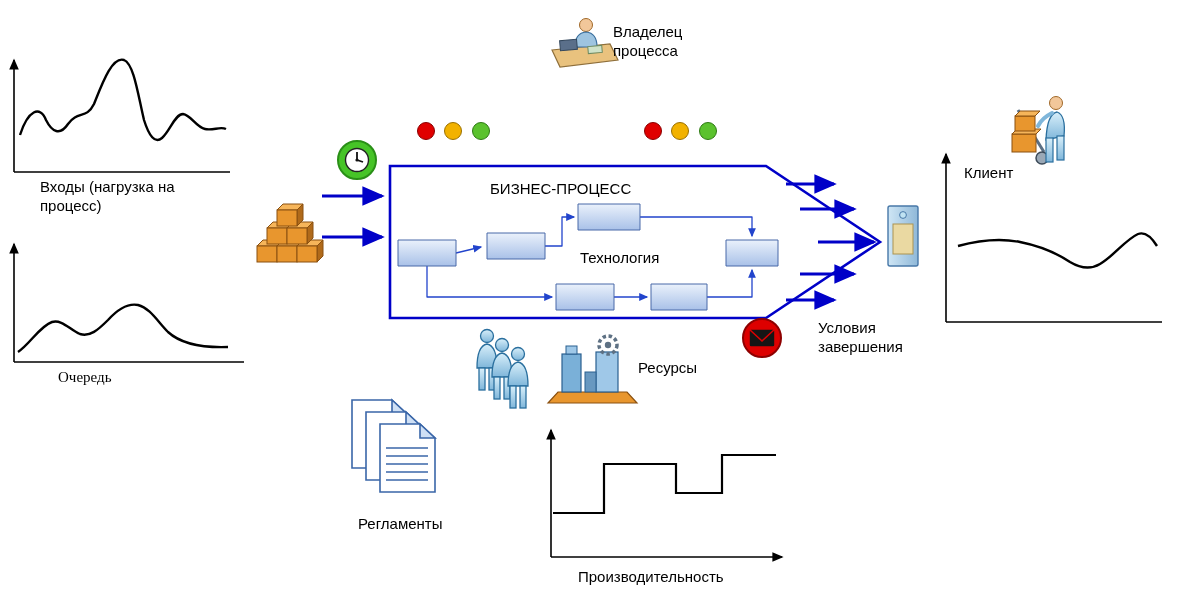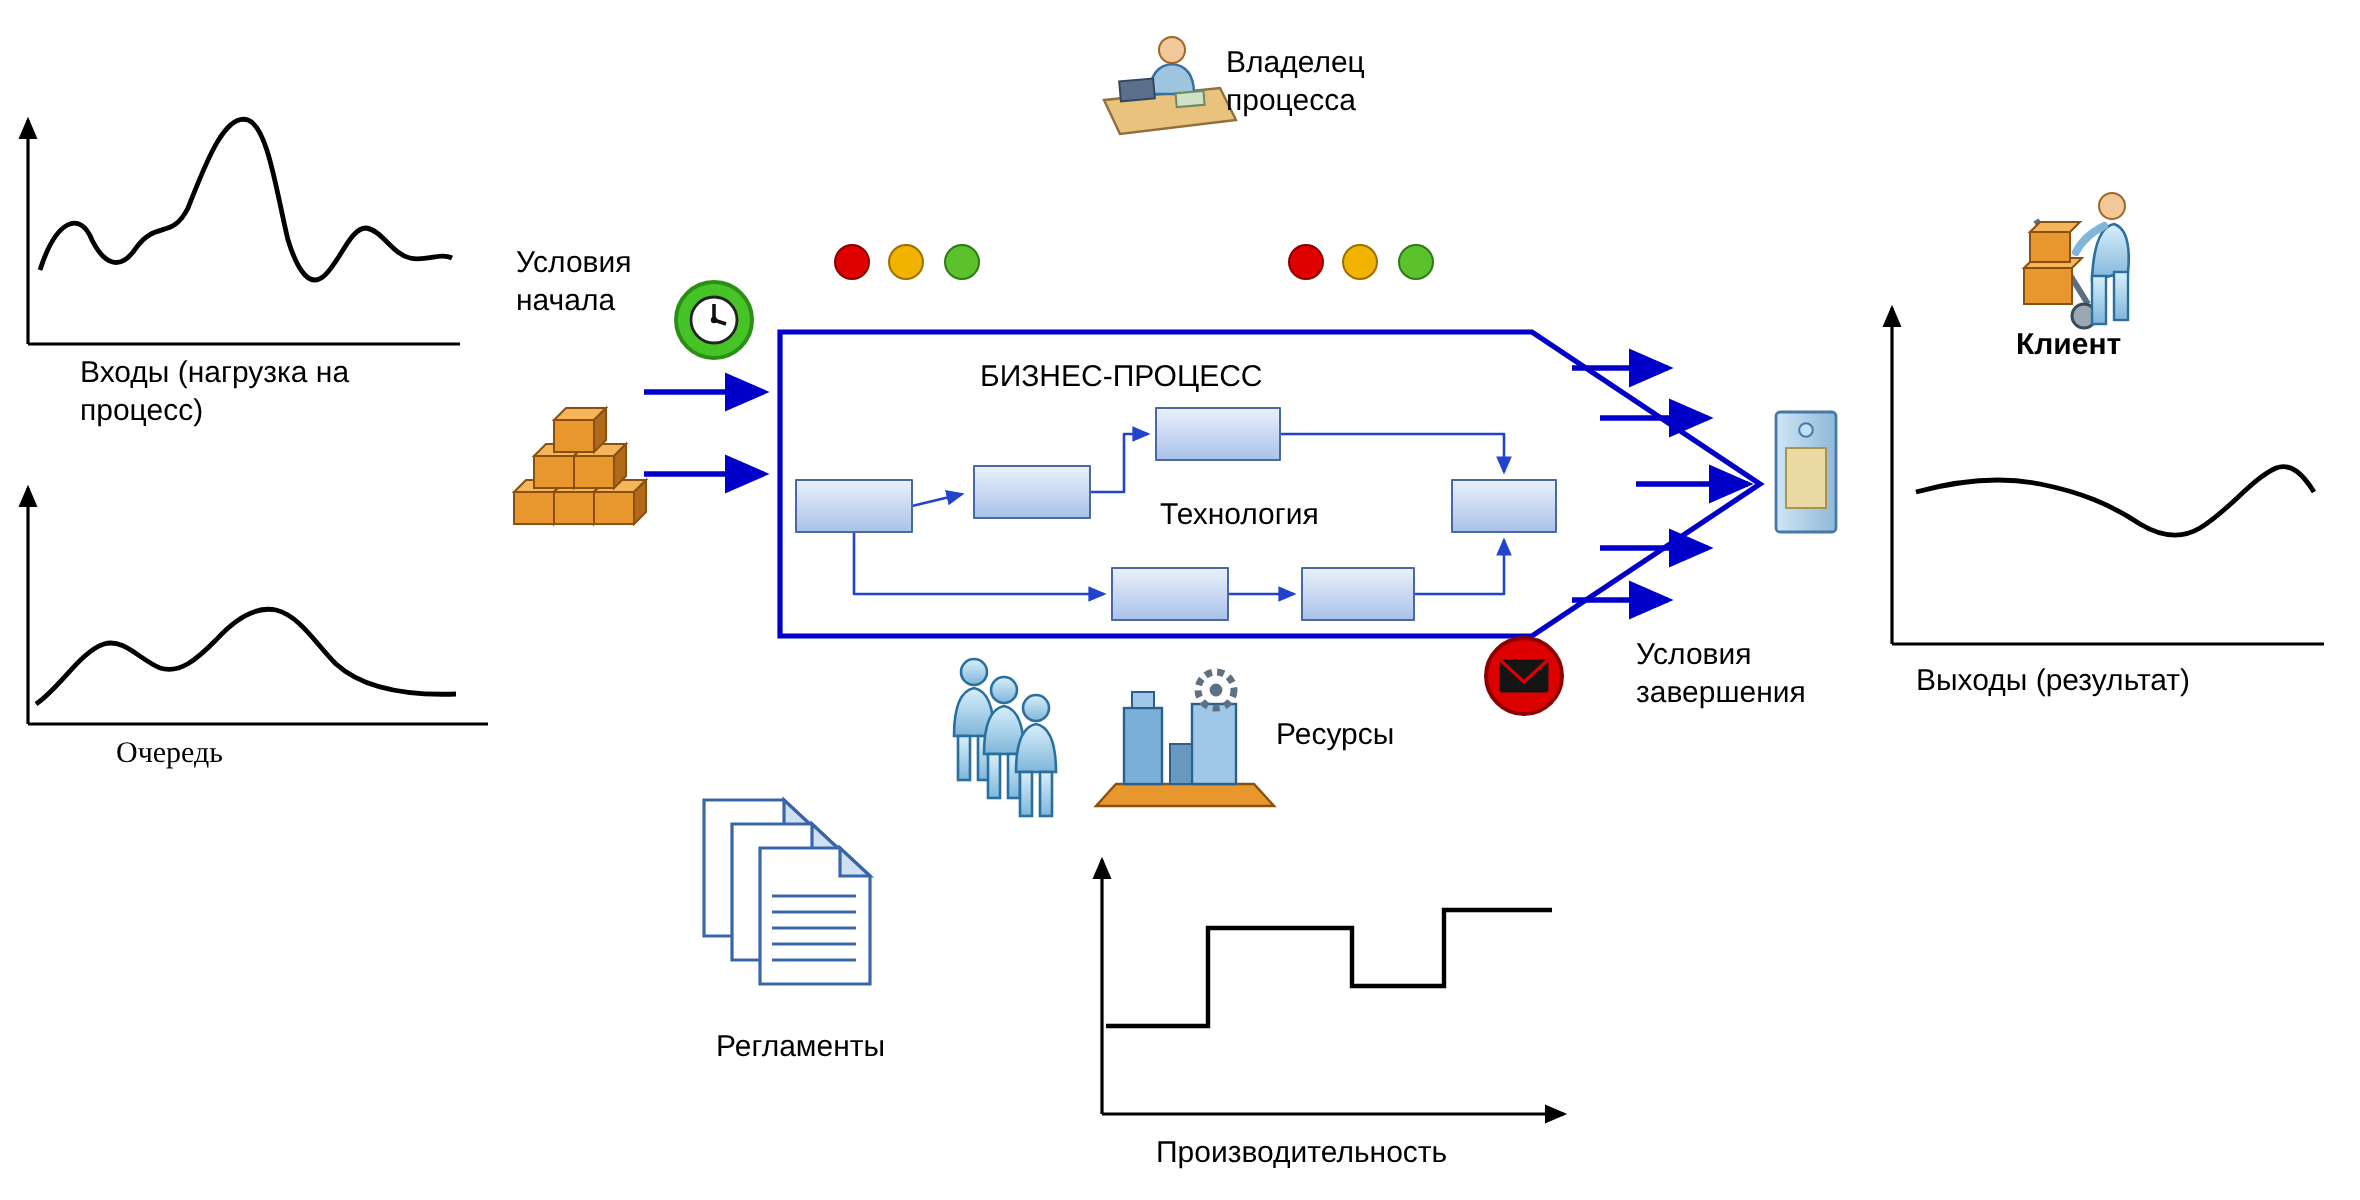--- a/index.html
+++ b/index.html
@@ -233,34 +233,32 @@
     <path d="M1052,113 Q1042,118 1038,126" fill="none" stroke="#7fb6da" stroke-width="4" stroke-linecap="round"></path>
     <rect x="1046" y="138" width="7" height="24" fill="url(#personGrad)" stroke="#2a6f9e" stroke-width="1.2"></rect>
     <rect x="1057" y="136" width="7" height="24" fill="url(#personGrad)" stroke="#2a6f9e" stroke-width="1.2"></rect>
   </g>
 </svg>
 
 <div class="label" style="left:40px;top:177px;width:150px;">Входы (нагрузка на процесс)</div>
 
 <div class="label" style="left:58px;top:368px;width:100px;font-family:Liberation Serif, serif;">Очередь</div>
 
-<div class="label" style="left:258px;top:122px;width:74px;">Условия начала</div>
 
 <div class="label" style="left:613px;top:22px;width:92px;">Владелец процесса</div>
 
 
 <div class="label bold" style="left:490px;top:179px;width:190px;">БИЗНЕС-ПРОЦЕСС</div>
 
 <div class="label" style="left:580px;top:248px;width:115px;">Технология</div>
 
 <div class="label" style="left:798px;top:318px;width:98px;margin-left:20px;">Условия завершения</div>
 
 <div class="label" style="left:638px;top:358px;width:90px;">Ресурсы</div>
 
 <div class="label" style="left:358px;top:514px;width:125px;">Регламенты</div>
 
 <div class="label" style="left:578px;top:567px;width:180px;">Производительность</div>
 
-<div class="label" style="left:1008px;top:163px;width:70px;font-weight:bold;">Клиент</div>
-
-<div class="label" style="left:958px;top:331px;width:190px;">Выходы (результат)</div>
+<div class="label" style="left:964px;top:163px;width:70px;">Клиент</div>
+
 
 </div>
 
 </body></html>

